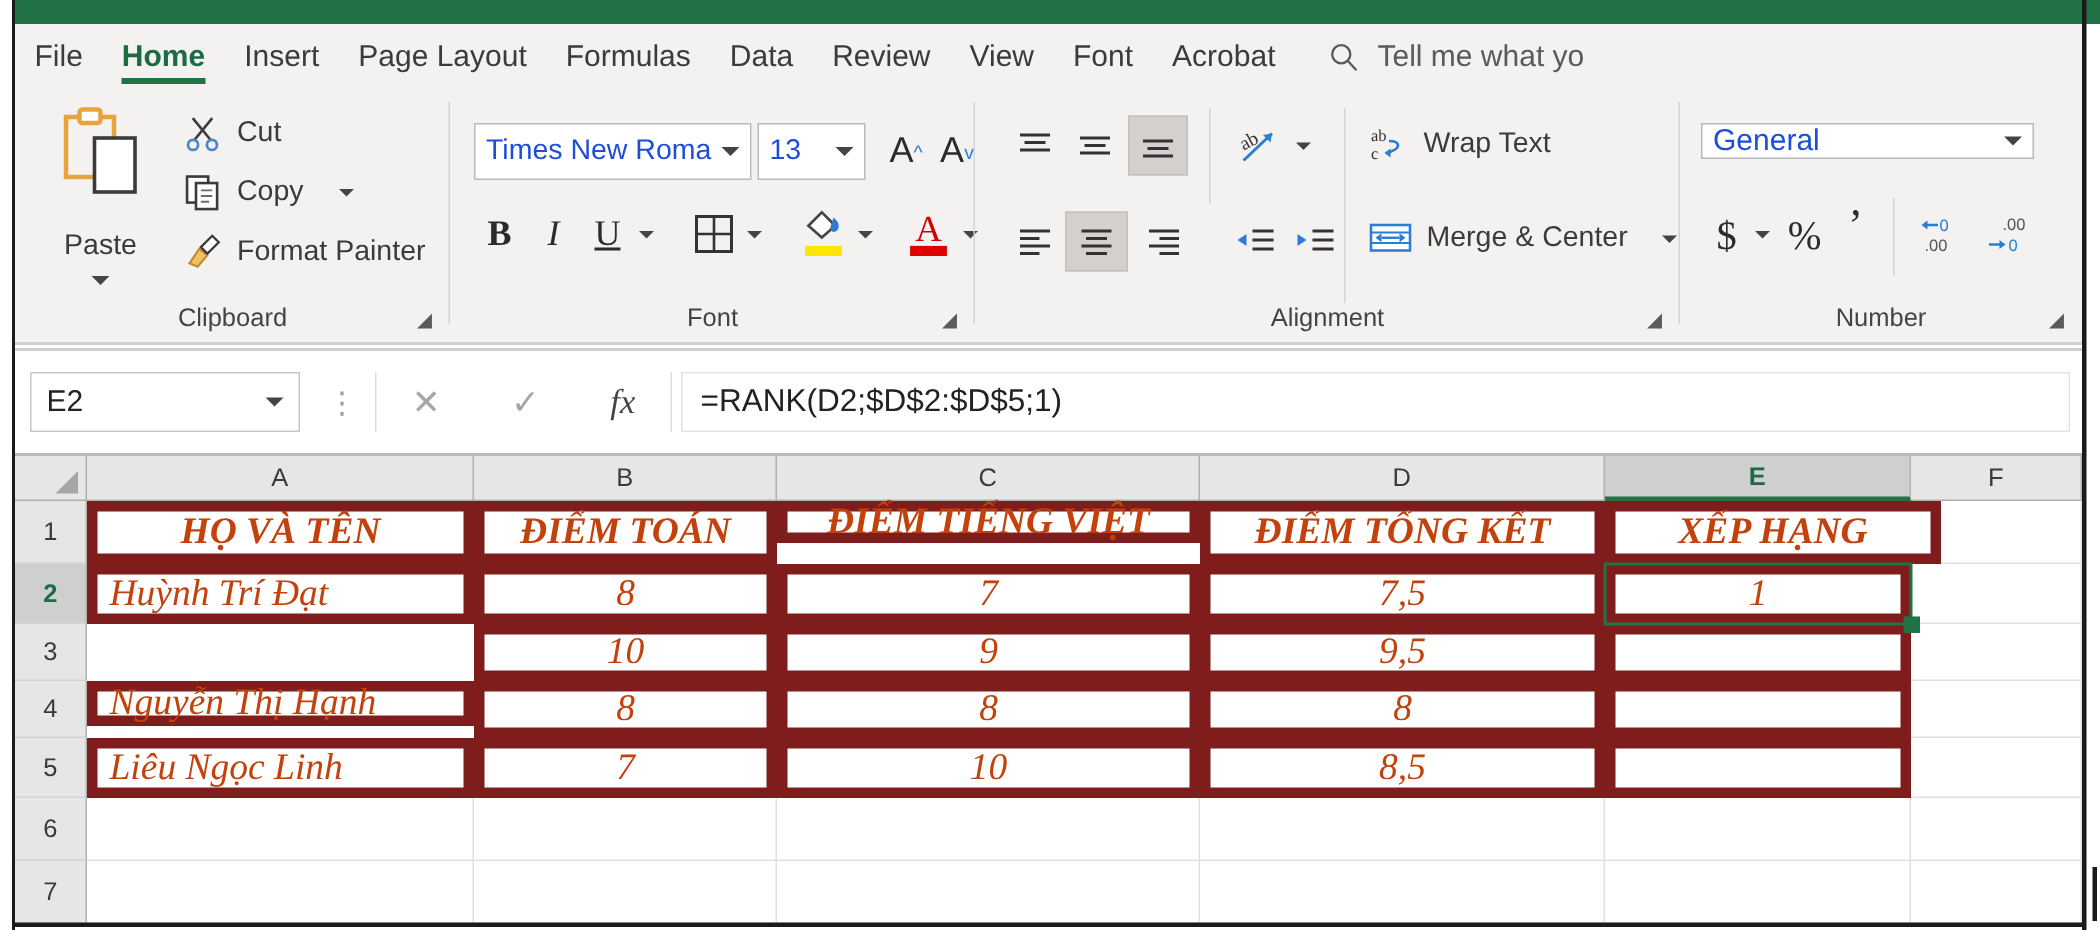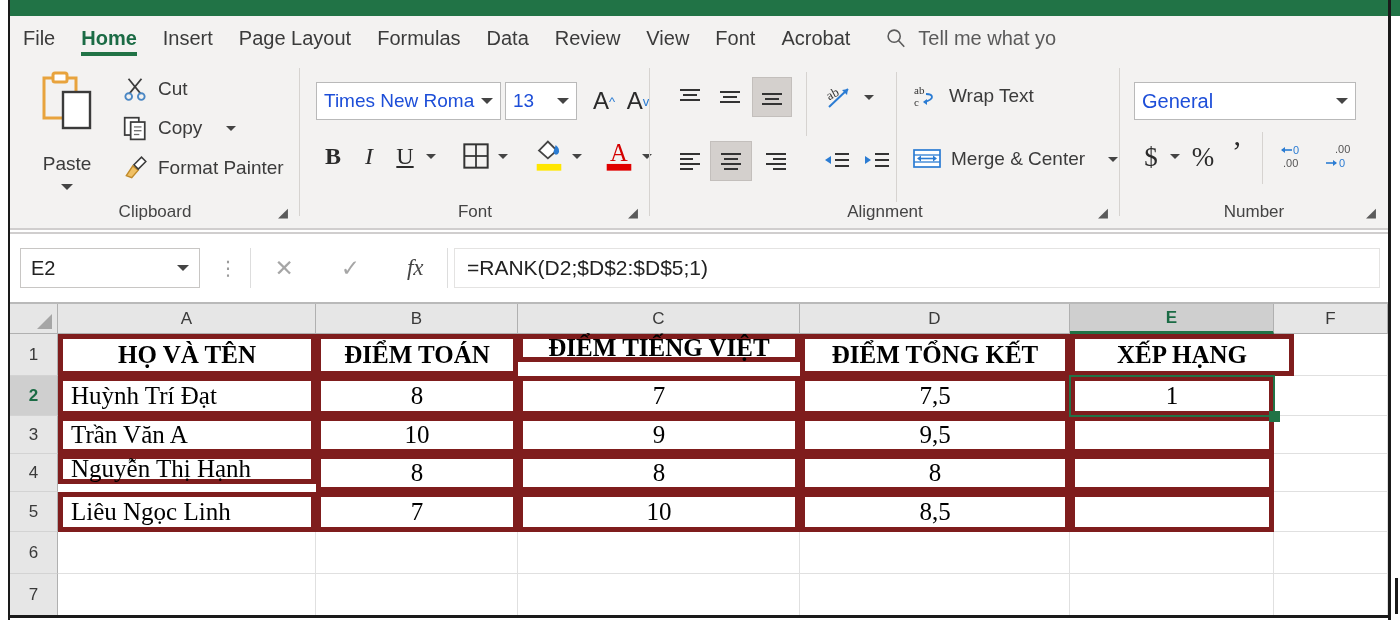--- a/index.html
+++ b/index.html
@@ -153,24 +153,24 @@
     background: #e6e6e6;
     border-right: 1px solid #b0b0b0; border-bottom: 1px solid #d3d3d3;
   }
   .rowhead.sel { background: #cfcfcf; color: #1b6b45; font-weight: 700; }
   .gcell {
     position: absolute; background: #fff;
     border-right: 1px solid #e0e0e0; border-bottom: 1px solid #e0e0e0;
   }
   .tcell {
     position: absolute; background: #fff;
-    border: 5px solid #7f1d1d;
+    border: 7px solid #7f1d1d;
     display: flex; align-items: center;
     font-family: "Liberation Serif", serif;
-    font-size: 25px; color: #000000;
+    font-size: 25px; color: #c2410c; font-style: italic;
   }
   .tcell.center { justify-content: center; }
   .tcell.left { justify-content: flex-start; padding-left: 8px; }
   .tcell.hdr { font-weight: 700; justify-content: center; }
   .selbox {
     position: absolute; border: 2px solid #217346; pointer-events: none; z-index: 12;
   }
   .fillhandle {
     position: absolute; width: 11px; height: 11px; background: #217346; z-index: 13;
   }
@@ -423,21 +423,21 @@
         <span>Merge &amp; Center</span>
         <span class="mini-caret" style="margin-left:14px;"></span>
       </div>
 
       <div class="group-label">Alignment</div>
       <div class="launcher" style="right:12px;">◢</div>
       <div class="group-sep" style="right:0;"></div>
     </div>
 
     <div class="group" style="left:1110px; width:268px;">
-      <div class="combo" style="left:14px; top:22px; width:222px; height:38px; font-size:20px;">
+      <div class="combo" style="left:14px; top:22px; width:222px; height:24px; font-size:20px;">
         <span class="cv">General</span>
         <span class="cb-caret"></span>
       </div>
       <div class="fbtn" style="left:18px; top:78px; width:26px; height:38px; font-size:27px; font-family:'Liberation Serif',serif;">
         <span>$</span>
       </div>
       <div class="fbtn" style="left:48px; top:90px; width:14px; height:12px;">
         <span class="mini-caret"></span>
       </div>
       <div class="fbtn" style="left:68px; top:78px; width:30px; height:38px; font-size:27px; font-family:'Liberation Serif',serif;">
@@ -532,21 +532,20 @@
     <div class="tcell hdr" style="left:508px;  top:30px; width:282px; height:28px;">ĐIỂM TIẾNG VIỆT</div>
     <div class="tcell hdr" style="left:790px;  top:30px; width:270px; height:42px;">ĐIỂM TỔNG KẾT</div>
     <div class="tcell hdr" style="left:1060px; top:30px; width:224px; height:42px;">XẾP HẠNG</div>
 
     <div class="tcell left" style="left:48px;   top:72px; width:258px; height:40px;">Huỳnh Trí Đạt</div>
     <div class="tcell center" style="left:306px;  top:72px; width:202px; height:40px;">8</div>
     <div class="tcell center" style="left:508px;  top:72px; width:282px; height:40px;">7</div>
     <div class="tcell center" style="left:790px;  top:72px; width:270px; height:40px;">7,5</div>
     <div class="tcell center" style="left:1060px; top:72px; width:204px; height:40px;">1</div>
 
-    <div class="tcell left" style="left:48px;   top:112px; width:258px; height:38px;">Trần Văn A</div>
     <div class="tcell center" style="left:306px;  top:112px; width:202px; height:38px;">10</div>
     <div class="tcell center" style="left:508px;  top:112px; width:282px; height:38px;">9</div>
     <div class="tcell center" style="left:790px;  top:112px; width:270px; height:38px;">9,5</div>
     <div class="tcell center" style="left:1060px; top:112px; width:204px; height:38px;"></div>
 
     <div class="tcell left" style="left:48px;   top:150px; width:258px; height:30px;">Nguyễn Thị Hạnh</div>
     <div class="tcell center" style="left:306px;  top:150px; width:202px; height:38px;">8</div>
     <div class="tcell center" style="left:508px;  top:150px; width:282px; height:38px;">8</div>
     <div class="tcell center" style="left:790px;  top:150px; width:270px; height:38px;">8</div>
     <div class="tcell center" style="left:1060px; top:150px; width:204px; height:38px;"></div>

